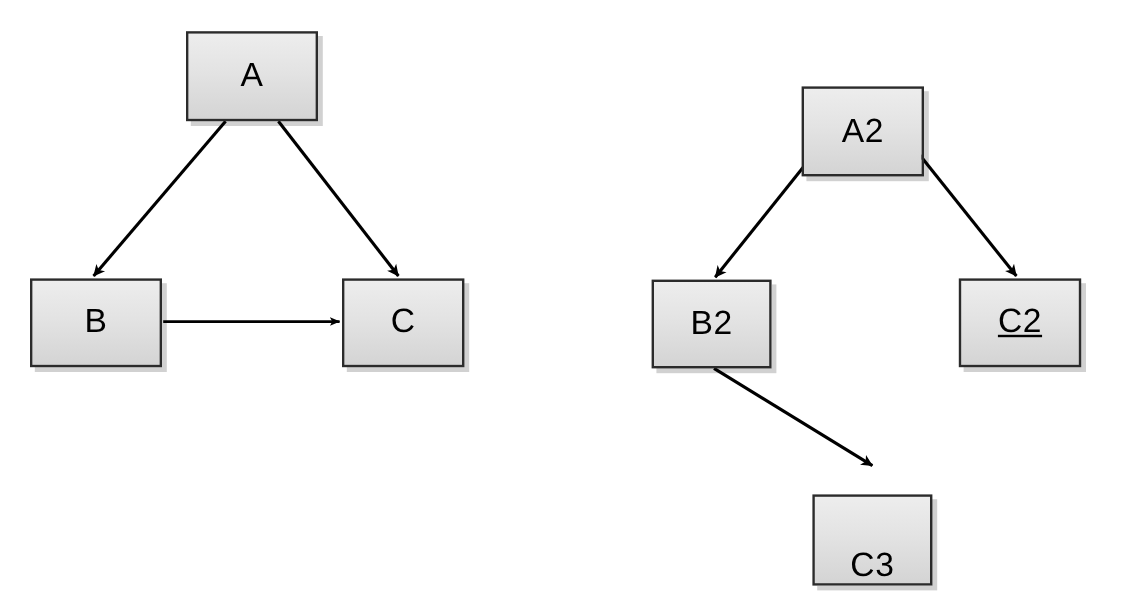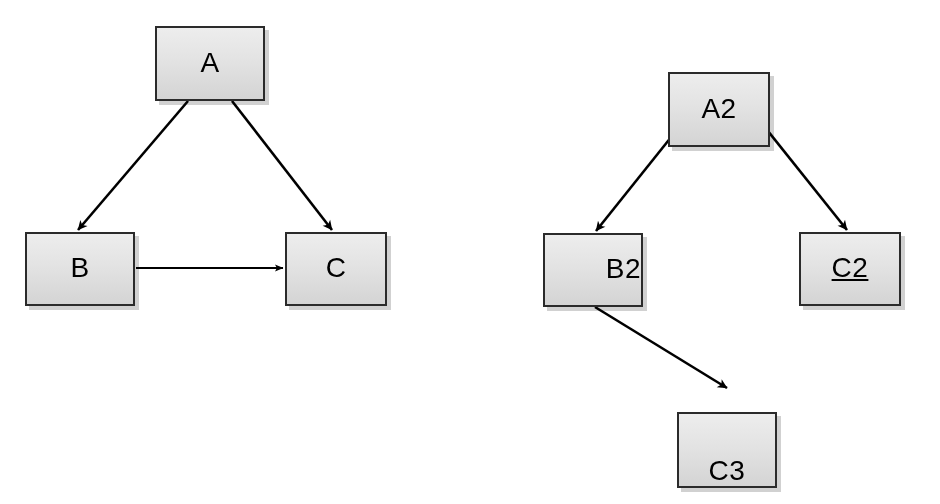--- a/index.html
+++ b/index.html
@@ -80,21 +80,21 @@
       </div>
       <div class="node" style="left: 25px; top: 232px; width: 110px; height: 74px;">
         <span class="node-label">B</span>
       </div>
       <div class="node" style="left: 285px; top: 232px; width: 102px; height: 74px;">
         <span class="node-label">C</span>
       </div>
       <div class="node" style="left: 668px; top: 26px; width: 102px; height: 75px; margin-top: 46px;">
         <span class="node-label">A2</span>
       </div>
-      <div class="node" style="left: 543px; top: 233px; width: 100px; height: 74px; justify-content: flex-end;">
+      <div class="node" style="left: 543px; top: 233px; width: 100px; height: 74px;">
         <span class="node-label">B2</span>
       </div>
       <div class="node" style="left: 799px; top: 232px; width: 102px; height: 74px; text-decoration: underline;">
         <span class="node-label">C2</span>
       </div>
       <div class="node" style="left: 677px; top: 412px; width: 100px; height: 76px; align-items: flex-end;">
         <span class="node-label">C3</span>
       </div>
     </div>
 

